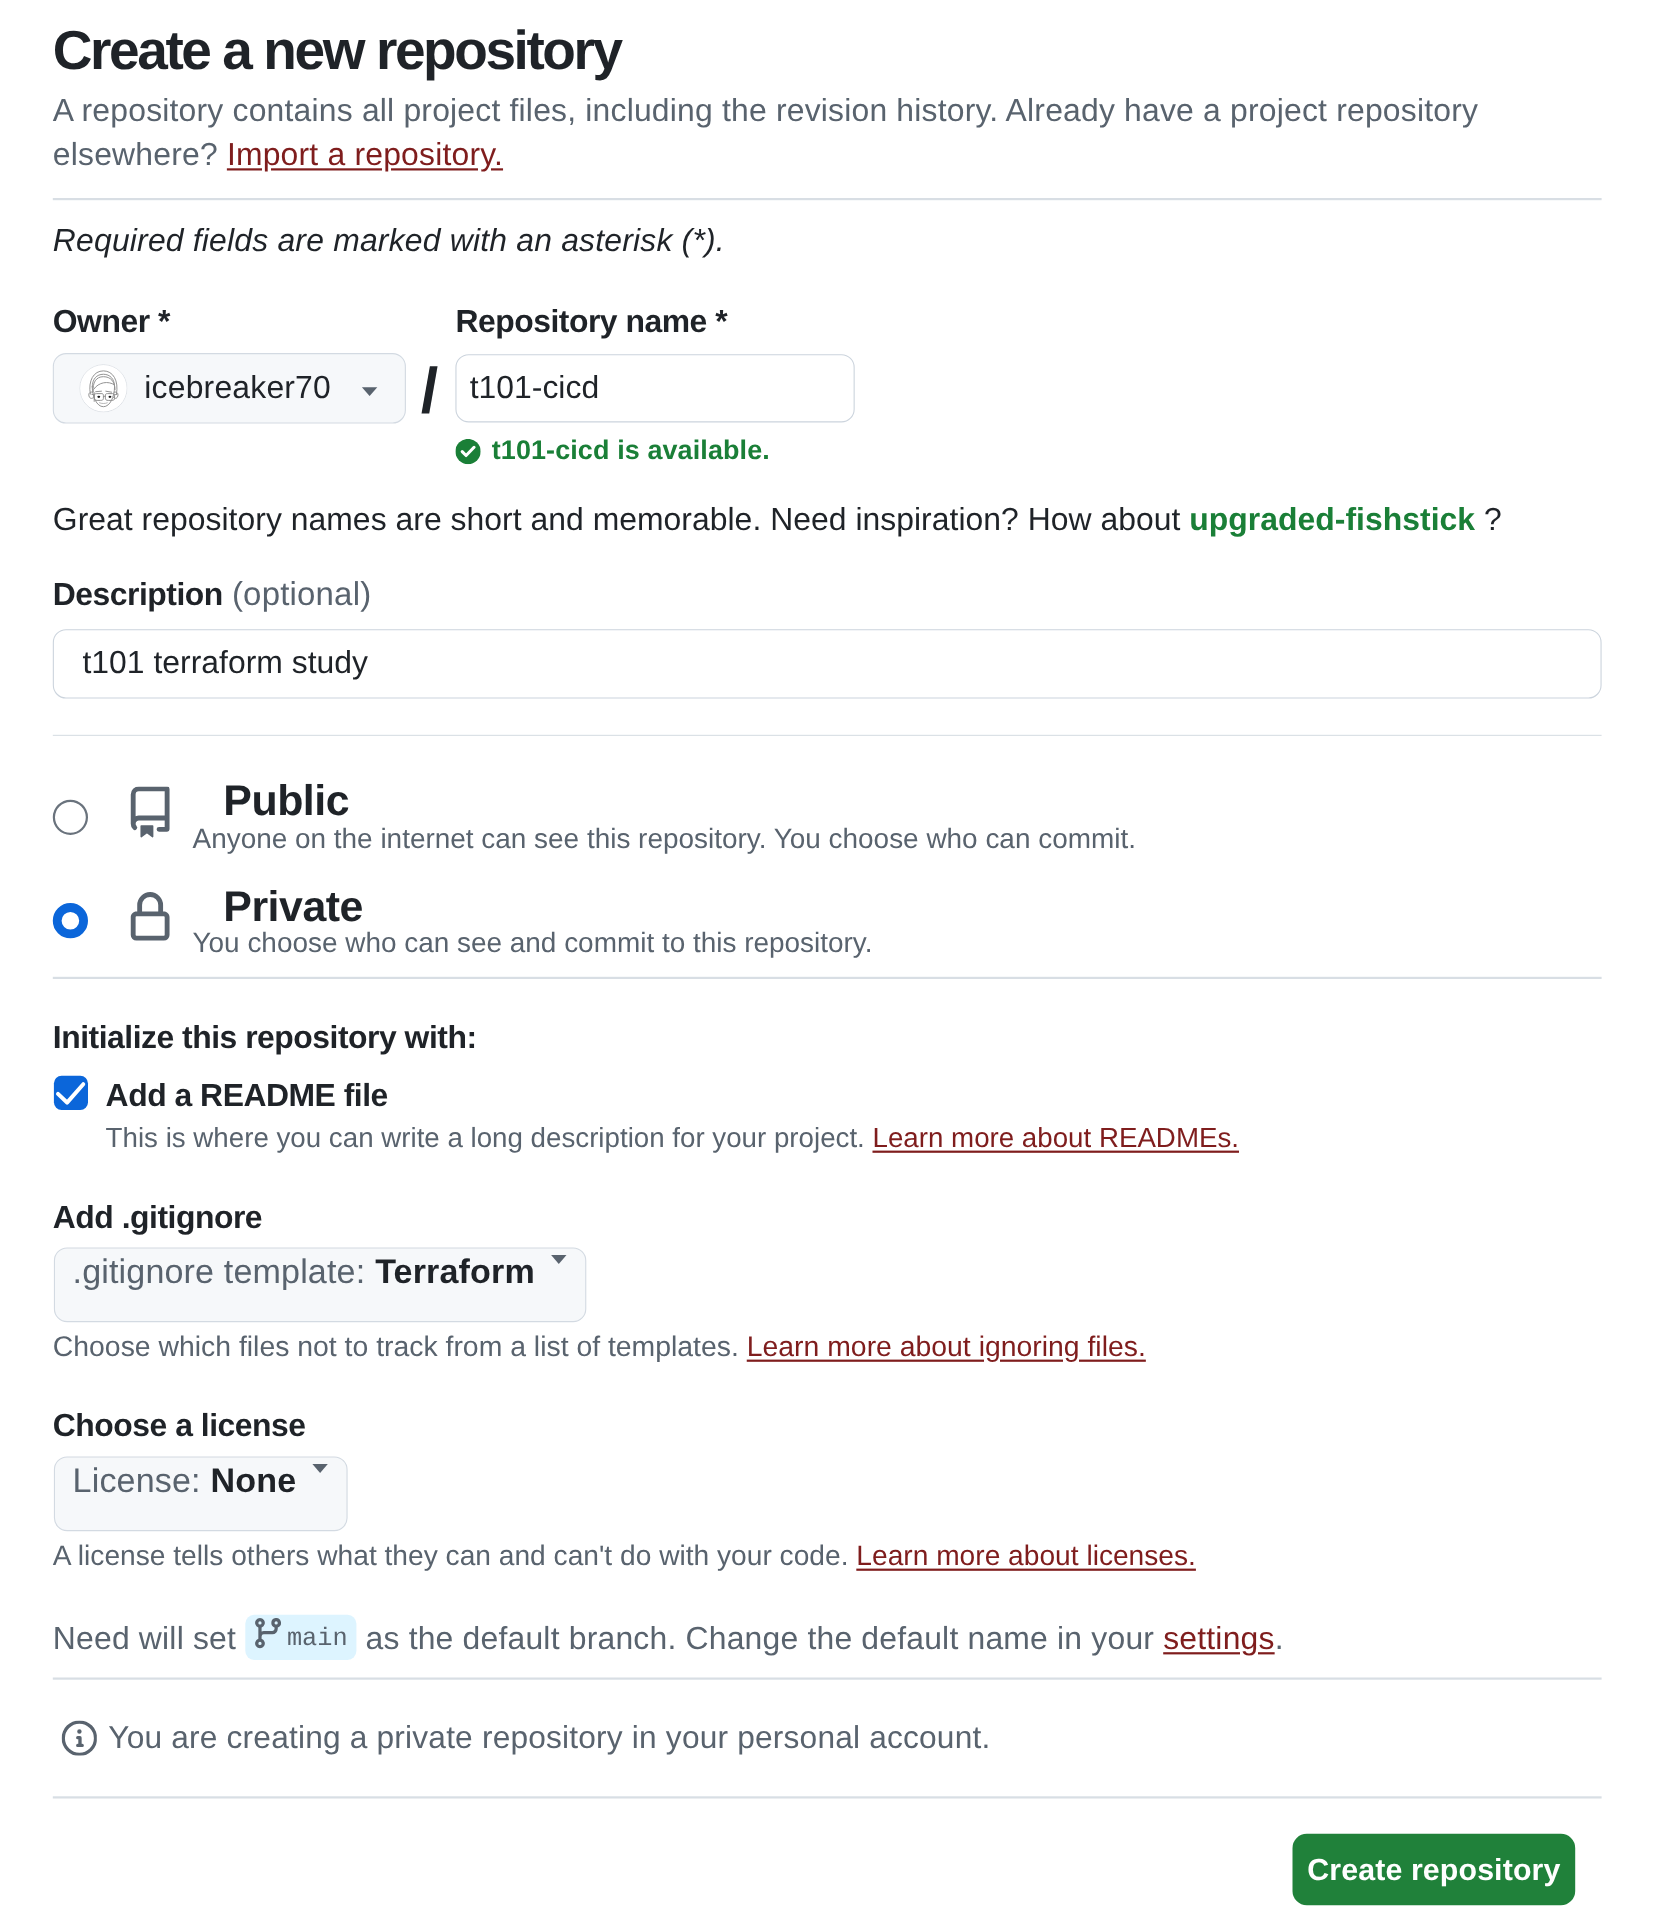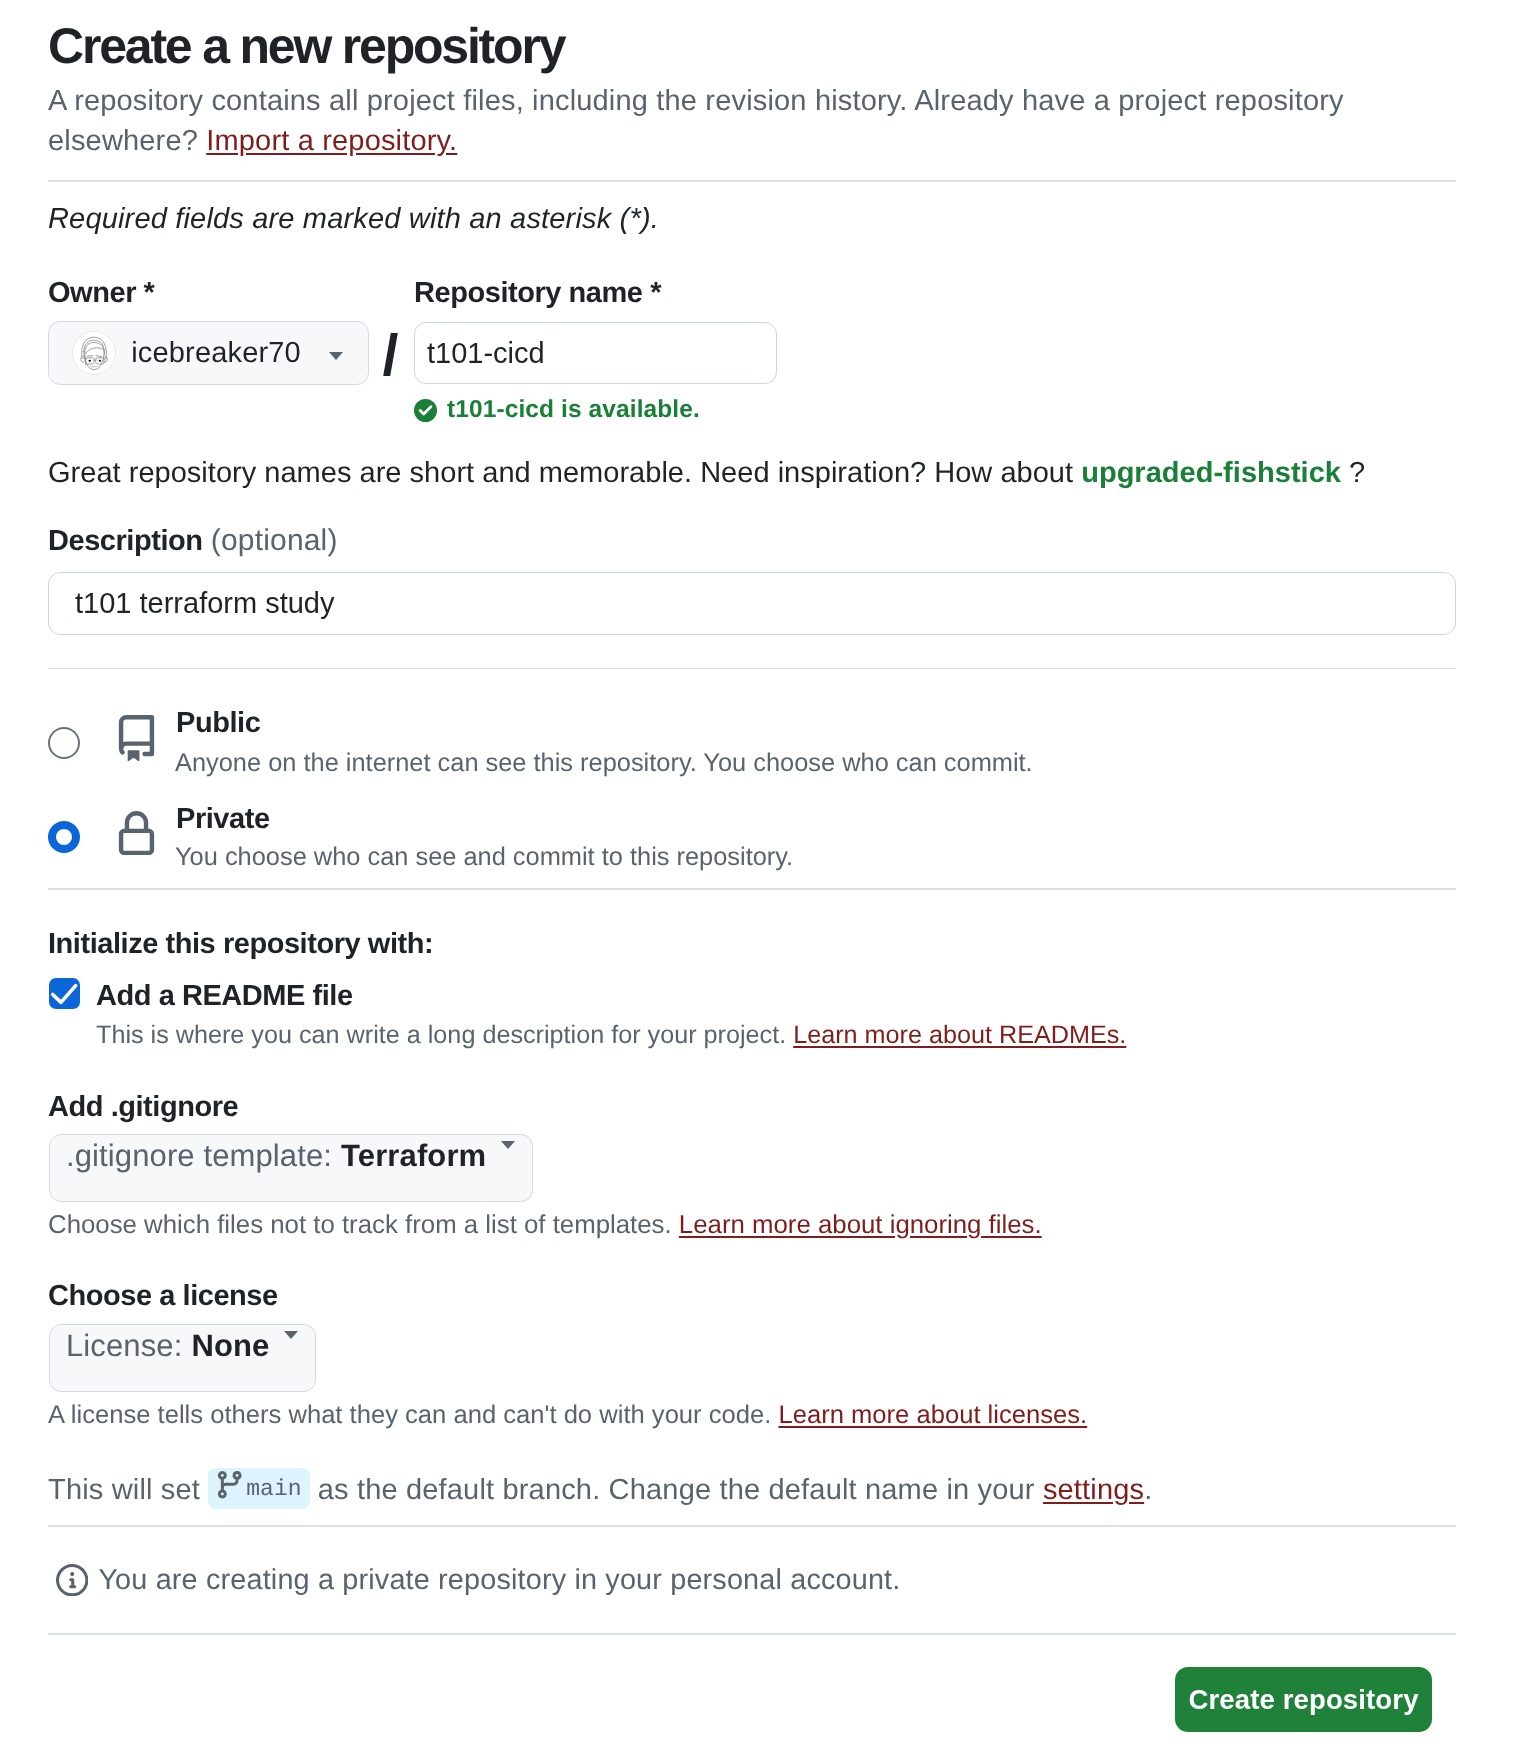--- a/index.html
+++ b/index.html
@@ -49,21 +49,21 @@
     padding:0 16px;outline:none;
   }
   .avail{position:absolute;display:flex;align-items:center;gap:10px;font-size:24.5px;font-weight:700;color:#1a7f37;letter-spacing:0.1px;}
 
   .muted{color:#59636e;}
   .green{color:#1a7f37;font-weight:700;}
 
   .radio{position:absolute;box-sizing:border-box;width:32px;height:32px;border-radius:50%;border:2.6px solid #6a737d;background:#fff;}
   .radio.sel{border:8.2px solid #0b66da;background:#fff;}
 
-  .visTitle{font-size:29px;font-weight:700;color:#1f2328;letter-spacing:-0.45px;}
+  .visTitle{font-size:39px;font-weight:700;color:#1f2328;letter-spacing:-0.45px;margin-left:27px;}
   .visDesc{font-size:25.4px;color:#59636e;letter-spacing:0px;}
 
   .chk{position:absolute;box-sizing:border-box;width:31.4px;height:31.4px;border-radius:7px;background:#0b66da;line-height:0;}
 
   .ddbtn{
     position:absolute;box-sizing:border-box;display:inline-flex;align-items:flex-start;gap:14px;
     background:rgba(246,248,250,0.996);border:1.5px solid #d3dae2;border-radius:12px;height:68px;padding:0 16px;
     font-size:31px;color:#1f2328;letter-spacing:0.12px;
   }
   .branchpill{
@@ -209,21 +209,21 @@
   <div class="ddbtn" style="left:1px;top:1324px;padding:2.5px 17px 0 16px;gap:15px">
     <span class="muted">License:</span>
     <span style="font-weight:600;margin-left:-6px">None</span>
     <span class="caret"></span>
   </div>
   <div style="position:absolute;left:0;top:1401px;font-size:25.6px;color:#59636e;letter-spacing:0px">
     <span>A license tells others what they can and can't do with your code. </span><a class="lnk">Learn more about licenses.</a>
   </div>
 
   <div style="position:absolute;left:0;top:1468px;font-size:29px;color:#59636e;line-height:34px">
-    <span>This will set </span><span class="branchpill">
+    <span>Need will set </span><span class="branchpill">
           <span style="display:block;position:relative;top:-4px;left:-2.5px;width:24px;height:31.4px;flex:none;line-height:0;overflow:visible"><svg width="31.4" height="31.4" viewBox="0 0 16 16" fill="#59636e">
               <path d="M9.5 3.25a2.25 2.25 0 1 1 3 2.122V6A2.5 2.5 0 0 1 10 8.5H6a1 1 0 0 0-1 1v1.128a2.251 2.251 0 1 1-1.5 0V5.372a2.25 2.25 0 1 1 1.5 0v1.836A2.492 2.492 0 0 1 6 7h4a1 1 0 0 0 1-1v-.628A2.25 2.25 0 0 1 9.5 3.25Zm-6 0a.75.75 0 1 0 1.5 0 .75.75 0 0 0-1.5 0Zm8.25-.75a.75.75 0 1 0 0 1.5.75.75 0 0 0 0-1.5ZM4.25 12a.75.75 0 1 0 0 1.5.75.75 0 0 0 0-1.5Z"></path>
             </svg></span>
           <span class="mono">main</span>
         </span><span> as the default branch. Change the default name in your </span><a class="lnk">settings</a><span>.</span>
   </div>
 
   <div class="rule" style="top:1525px"></div>
 
   <div style="position:absolute;left:8px;top:1563px;display:flex;align-items:center;gap:10px;font-size:28.8px;color:#59636e;line-height:34px">

